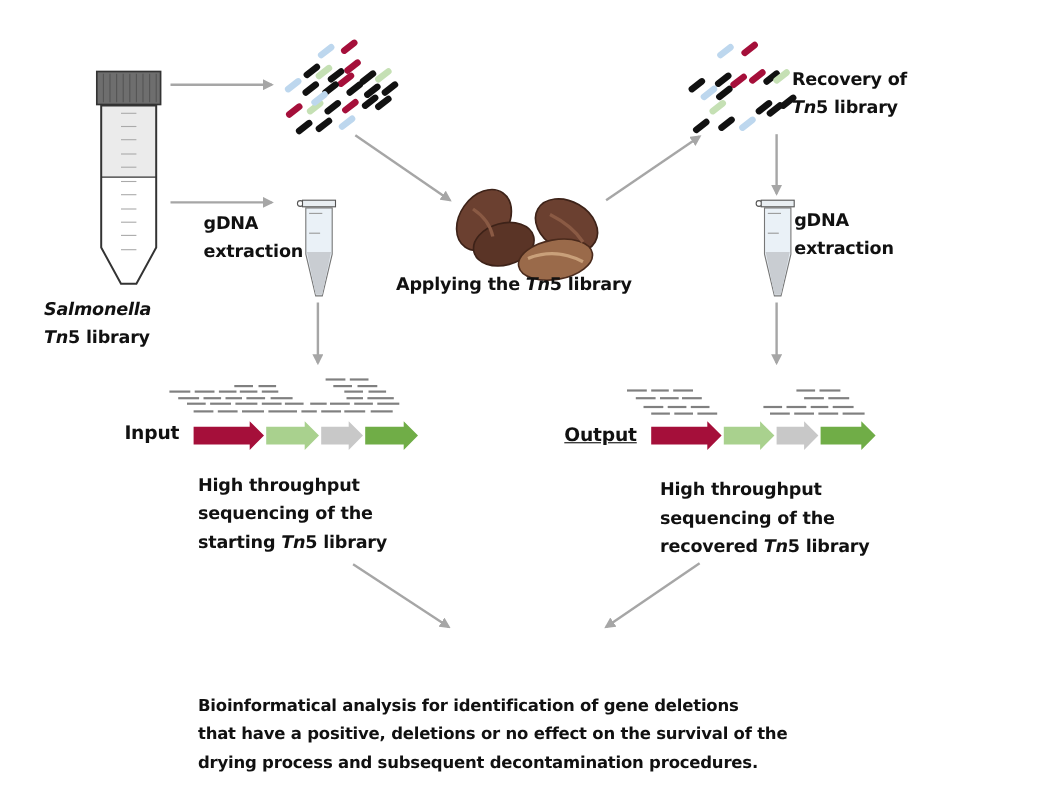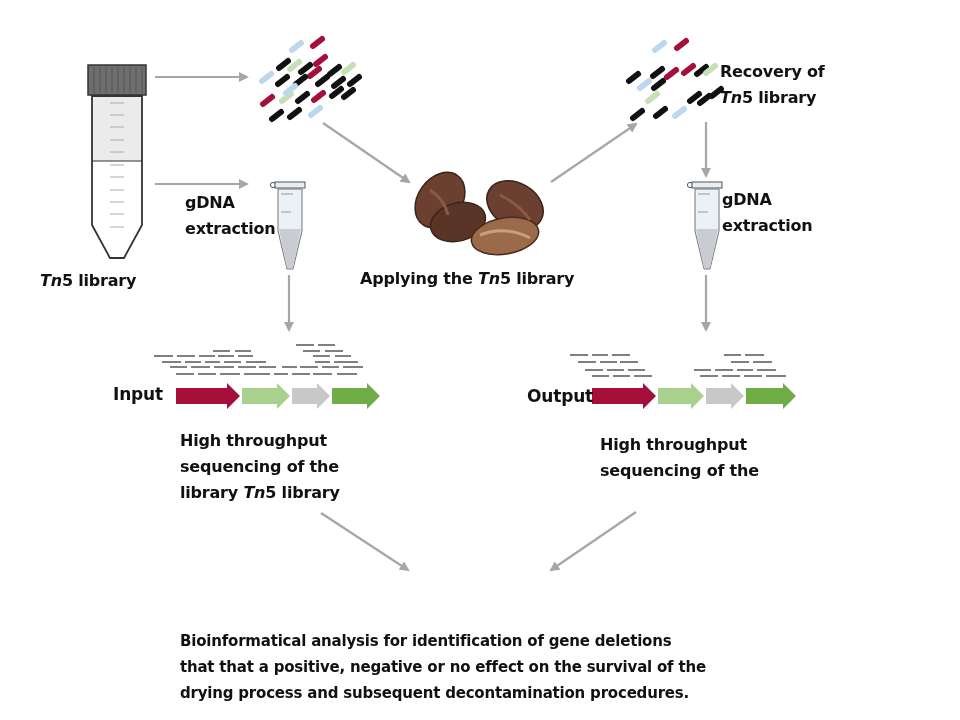--- a/index.html
+++ b/index.html
@@ -210,53 +210,55 @@
     </g>
   <g id="genes-right">
       <path d="M592,388 L643,388 L643,383 L656,396 L643,409 L643,404 L592,404 Z" fill="#a50f3a"></path>
       <path d="M658,388 L691,388 L691,383 L704,396 L691,409 L691,404 L658,404 Z" fill="#a9d18e"></path>
       <path d="M706,388 L731,388 L731,383 L744,396 L731,409 L731,404 L706,404 Z" fill="#c8c8c8"></path>
       <path d="M746,388 L783,388 L783,383 L796,396 L783,409 L783,404 L746,404 Z" fill="#70ad47"></path>
     </g>
 </svg>
 
 <div class="lbl" style="left:40px;top:268px;width:150px;">
+  <div><i>Salmonella</i></div>
   <div><i>Tn</i><span>5 library</span></div>
 </div>
 
 <div class="lbl" style="left:185px;top:190px;width:100px;">
   <div>gDNA</div>
   <div>extraction</div>
 </div>
 
-<div class="lbl" style="left:360px;top:266px;width:255px;">
+<div class="lbl" style="left:360px;top:246px;width:255px;">
   <span>Applying the </span><i>Tn</i><span>5 library</span>
 </div>
 
 <div class="lbl" style="left:720px;top:59px;width:115px;">
   <div>Recovery of</div>
   <div><i>Tn</i><span>5 library</span></div>
 </div>
 
 <div class="lbl" style="left:722px;top:187px;width:105px;">
   <div>gDNA</div>
   <div>extraction</div>
 </div>
 
 <div class="lbl" style="left:104px;top:381px;width:68px;font-size:17px;text-align:center;">Input</div>
-<div class="lbl" style="left:513px;top:383px;width:80px;font-size:17px;text-align:right;">Output</div>
+<div class="lbl" style="left:513px;top:383px;width:80px;font-size:17px;text-align:left;text-decoration:underline;">Output</div>
 
 <div class="lbl" style="left:180px;top:428px;width:210px;">
   <div>High throughput</div>
   <div>sequencing of the</div>
-  <div><span>library </span><i>Tn</i><span>5 library</span></div>
+  <div><span>starting </span><i>Tn</i><span>5 library</span></div>
 </div>
 
 <div class="lbl" style="left:600px;top:432px;width:225px;">
   <div>High throughput</div>
   <div>sequencing of the</div>
+  <div><span>recovered </span><i>Tn</i><span>5 library</span></div>
 </div>
 
 <div class="lbl" style="left:180px;top:580px;width:600px;font-size:15px;margin-top:48px;">
   <div>Bioinformatical analysis for identification of gene deletions</div>
-  <div>that that a positive, negative or no effect on the survival of the</div>
+  <div>that have a positive, deletions or no effect on the survival of the</div>
   <div>drying process and subsequent decontamination procedures.</div>
 </div>
 
 </body></html>

